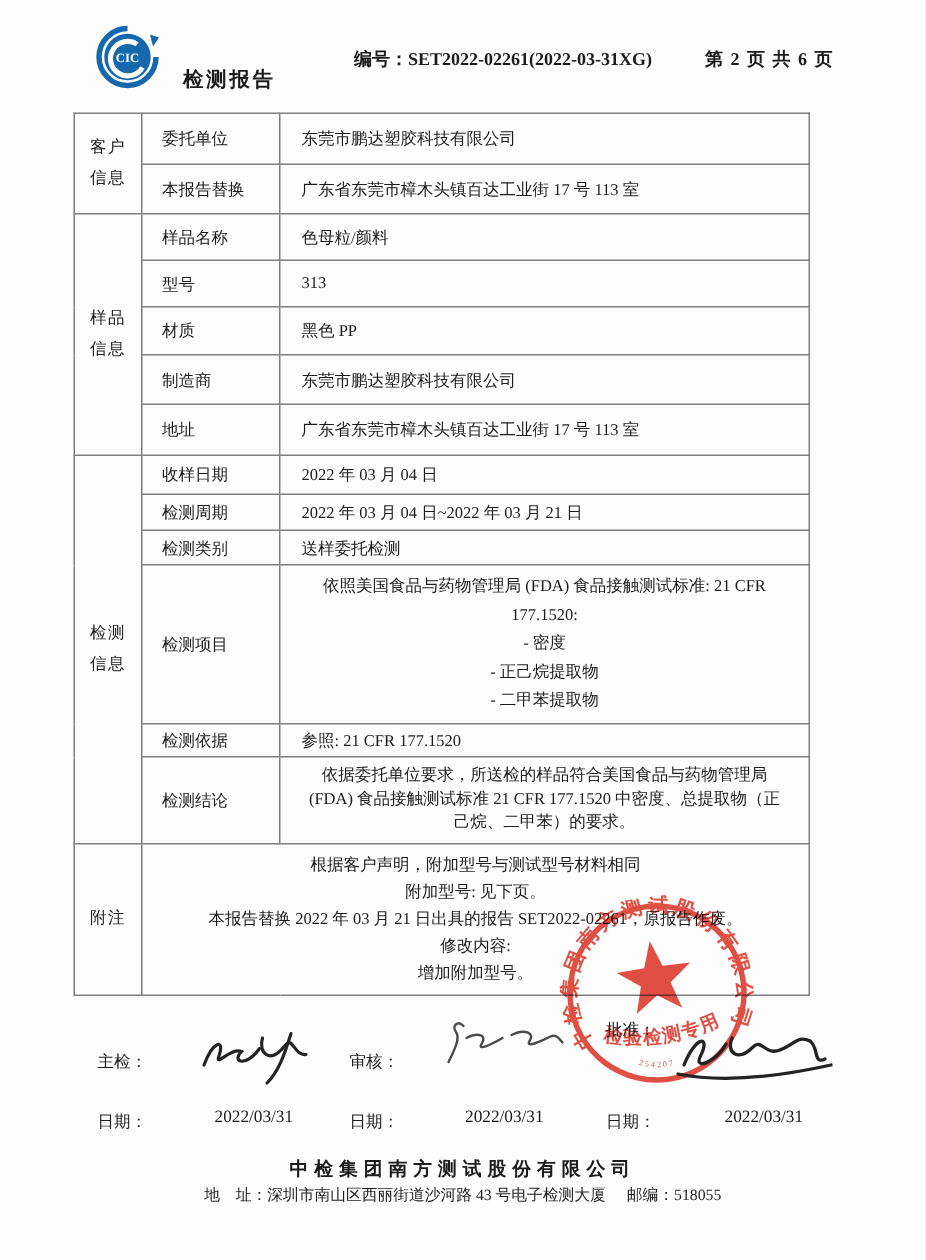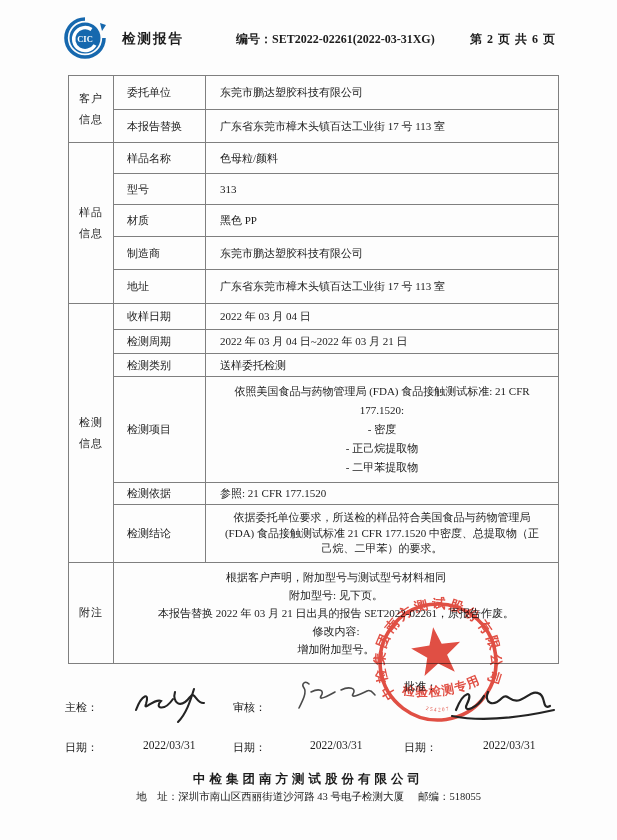--- a/index.html
+++ b/index.html
@@ -4,25 +4,25 @@
 <style>
   * { margin:0; padding:0; box-sizing:border-box; }
   html,body { background:#e8e8e8; }
   .page {
     position:relative; width:617px; height:840px; margin:0 auto;
     background:#fdfdfd; overflow:hidden;
     font-family:"Liberation Serif", serif; color:#1c1c1c;padding-left:23px;
   }
   
   .hdr-logo { position:absolute; left:62px; top:15px; width:46px; height:46px; }
-  .hdr-title { position:absolute; left:122px; top:30px; font-size:13.5px; font-weight:bold; letter-spacing:2px; }
+  .hdr-title { position:absolute; left:122px; top:44px; font-size:13.5px; font-weight:bold; letter-spacing:2px; }
   .hdr-no { position:absolute; left:236px; top:31px; font-size:12px; font-weight:bold; }
   .hdr-page { position:absolute; right:61px; top:31px; font-size:12px; font-weight:bold; letter-spacing:1px; }
   
-  table.rpt { position:absolute; left:68px; top:75px; width:491px; border-collapse:collapse; table-layout:fixed;font-family:Liberation Serif, serif; }
+  table.rpt { position:absolute; left:49px; top:75px; width:491px; border-collapse:collapse; table-layout:fixed;font-family:Liberation Serif, serif; }
   table.rpt td { border:1px solid #7f7f7f; font-size:11px; vertical-align:middle; }
   td.sec { width:45px; text-align:center; }
   td.sec .vlab { display:inline-block; width:26px; line-height:21px; letter-spacing:1px; }
   td.flab { width:92px; padding-left:13px; }
   td.fval { padding-left:14px; padding-right:8px; }
   td.multi { padding:5px 14px 5px 14px; vertical-align:middle;text-align:center; }
   .mline { line-height:19px; }
   .concl { line-height:15.5px; text-align:justify; }
   .noteline { line-height:18px; }
   

